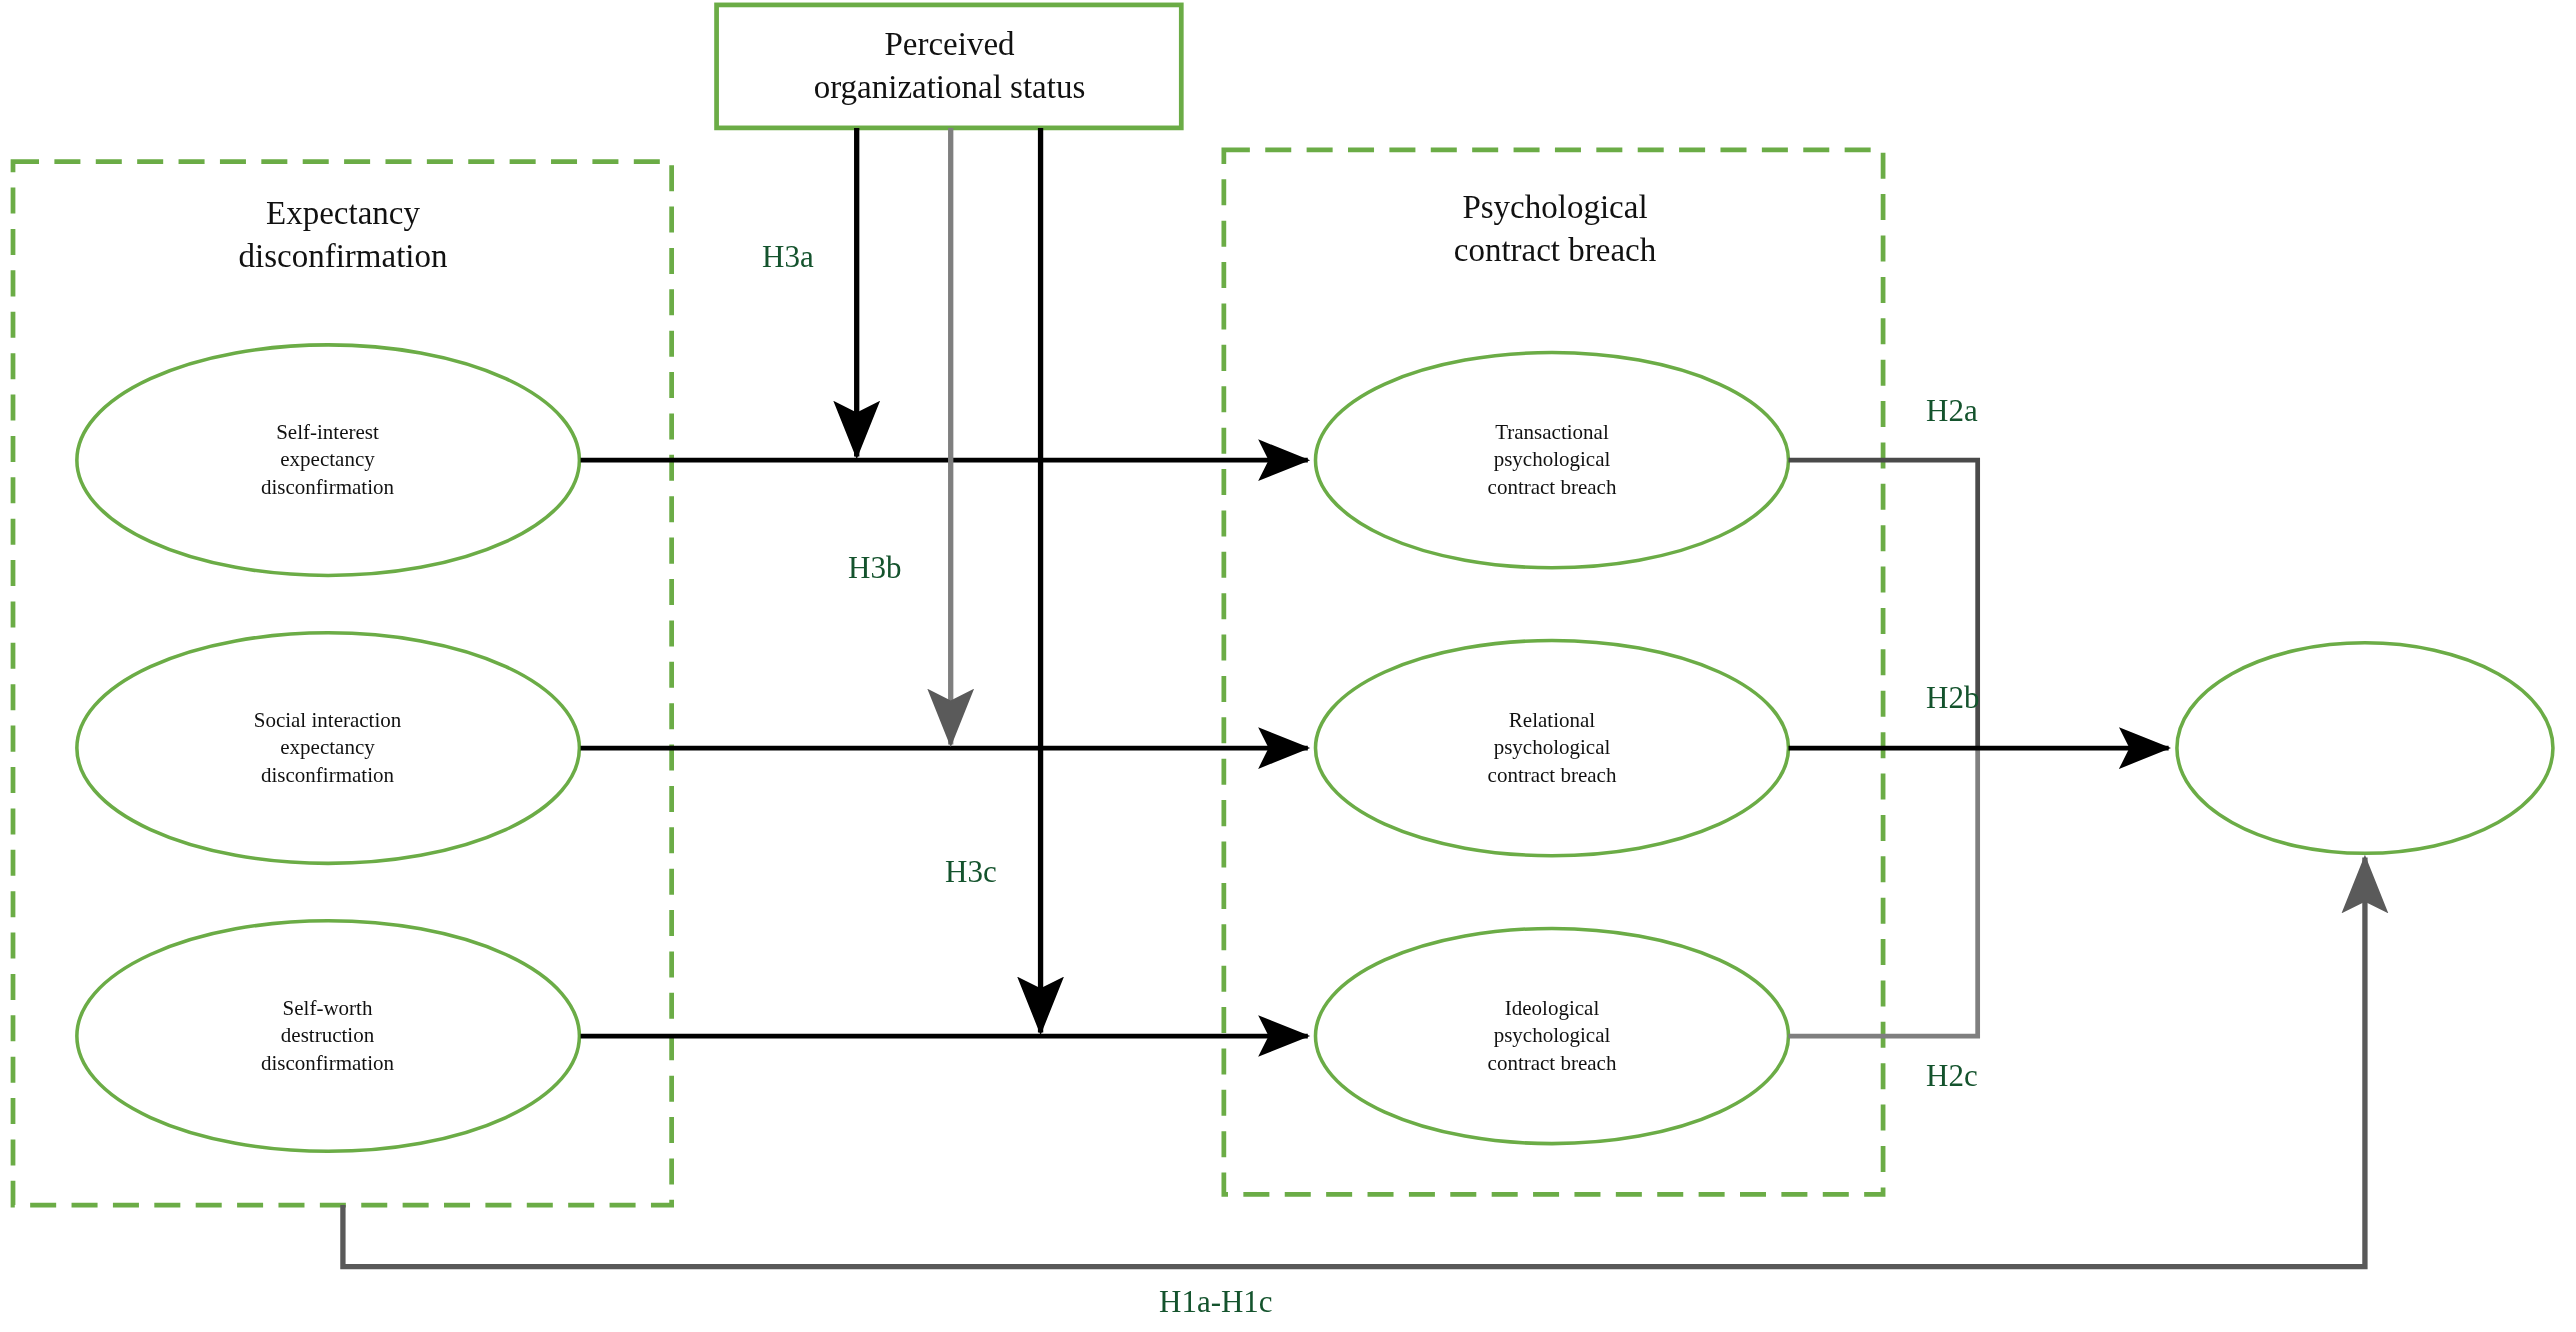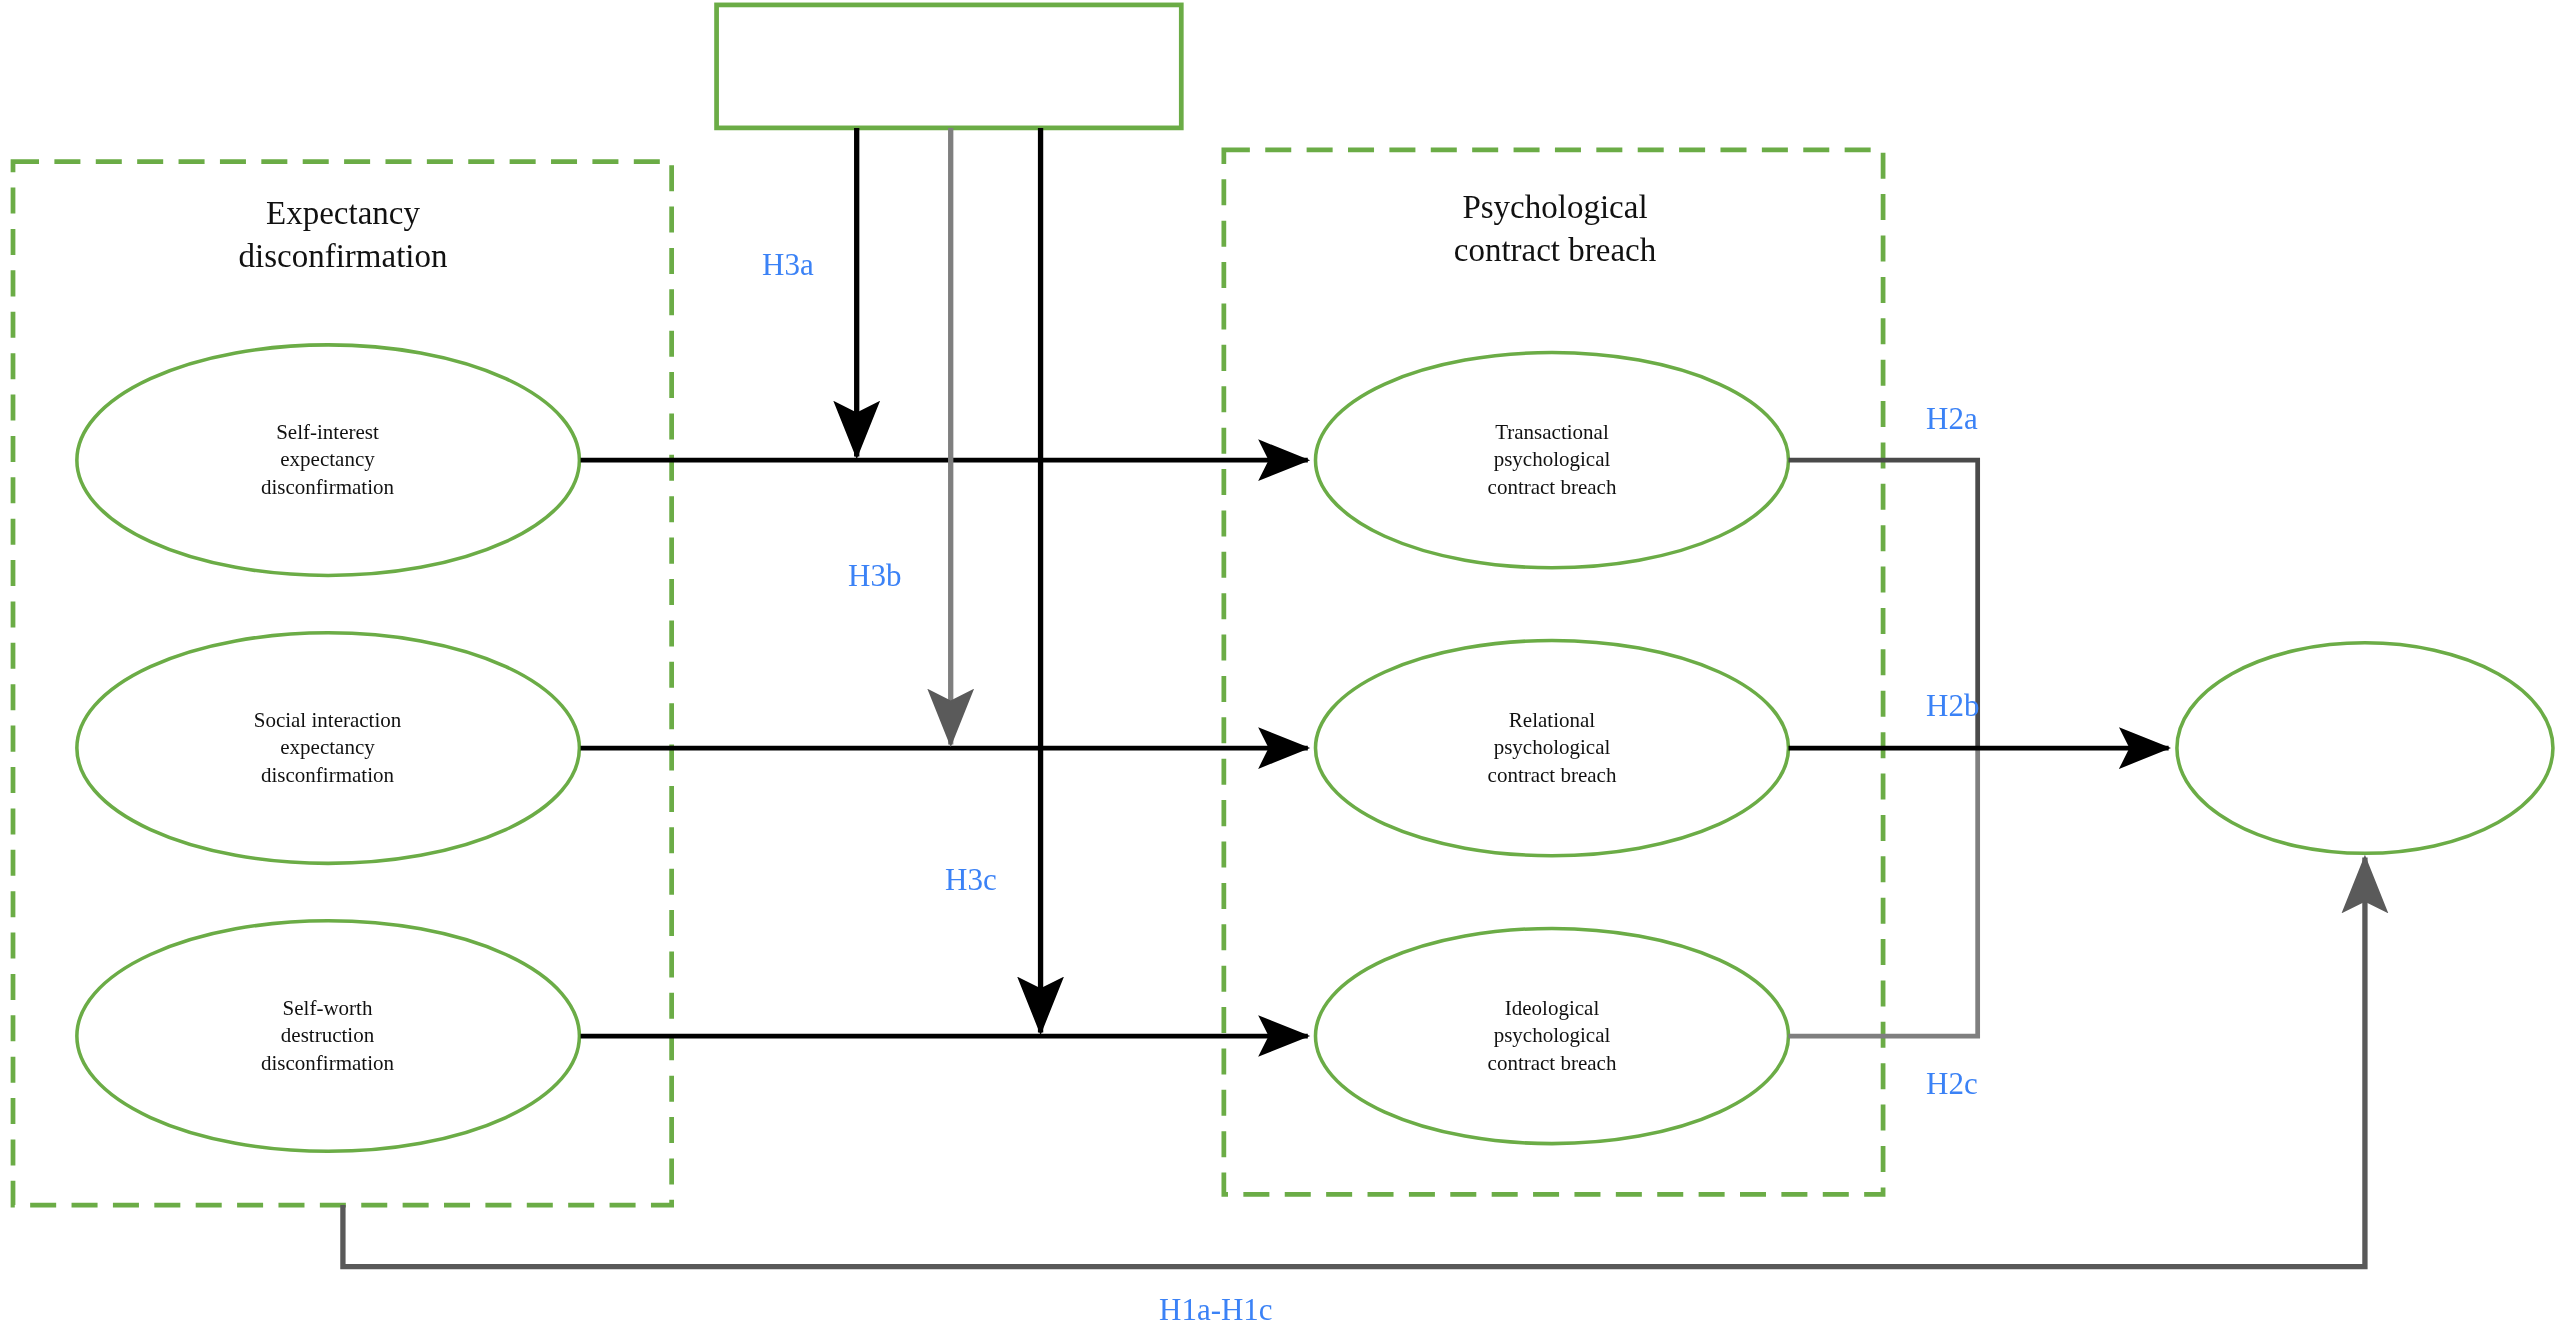--- a/index.html
+++ b/index.html
@@ -17,23 +17,22 @@
   }
   .group-title{
     position:absolute;
     text-align:center;
     color:#111111;
     line-height:1.30;
     white-space:pre-line;
   }
   .edge-label{
     position:absolute;
-    color:#3b82f6;
+    color:#14532d;
     white-space:nowrap;
-    margin-top:8px;
   }
   .fs-big{font-size:33px;}
   .fs-node{font-size:21px;}
   .fs-lab{font-size:31px;}
 </style>
 </head>
 <body>
 
 <div id="stage">
 
@@ -73,20 +72,22 @@
 
     <path d="M3025,778 L3345,778 L3345,1265" fill="none" stroke="#4a4a4a" stroke-width="8"></path>
 
     <path d="M3025,1752 L3345,1752 L3345,1265" fill="none" stroke="#7F7F7F" stroke-width="8"></path>
 
     <line x1="3025" y1="1265" x2="3668" y2="1265" stroke="#000000" stroke-width="8" marker-end="url(#arrowB)"></line>
 
     <path d="M580,2038 L580,2142 L4000,2142 L4000,1450" fill="none" stroke="#595959" stroke-width="9" marker-end="url(#arrowG)"></path>
   </svg>
 
+  <div class="node-text fs-big" style="left:717px; top:4.7px; width:465px; height:123px;">Perceived
+organizational status</div>
 
   <div class="group-title fs-big" style="left:77px; top:192px; width:532px;">Expectancy
 disconfirmation</div>
   <div class="group-title fs-big" style="left:1289px; top:186px; width:532px;">Psychological
 contract breach</div>
 
   <div class="node-text fs-node" style="left:106px; top:383px; width:443px; height:154px;">Self-interest
 expectancy
 disconfirmation</div>
   <div class="node-text fs-node" style="left:106px; top:671px; width:443px; height:154px;">Social interaction

